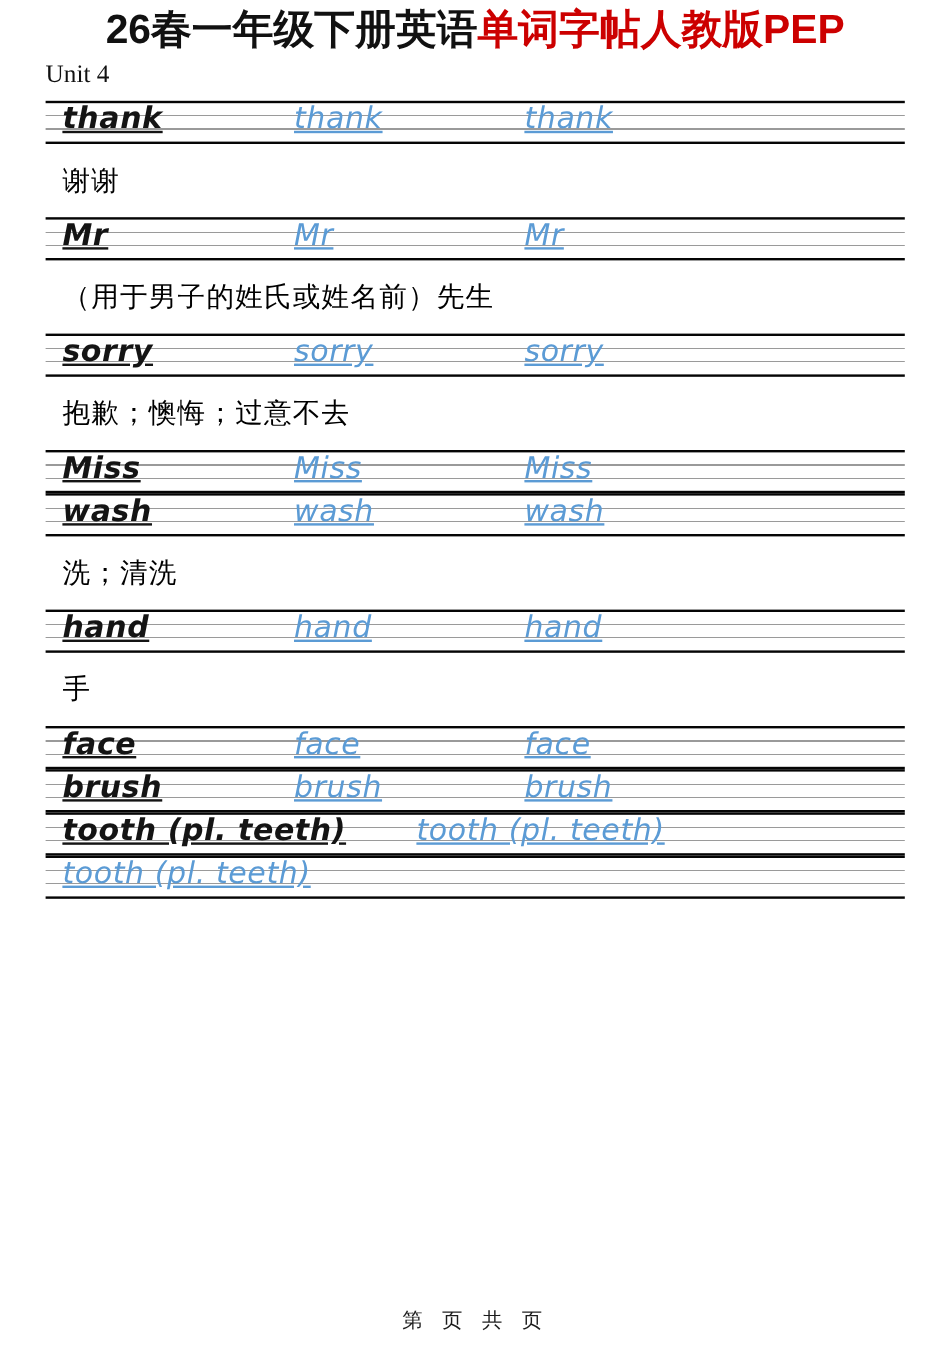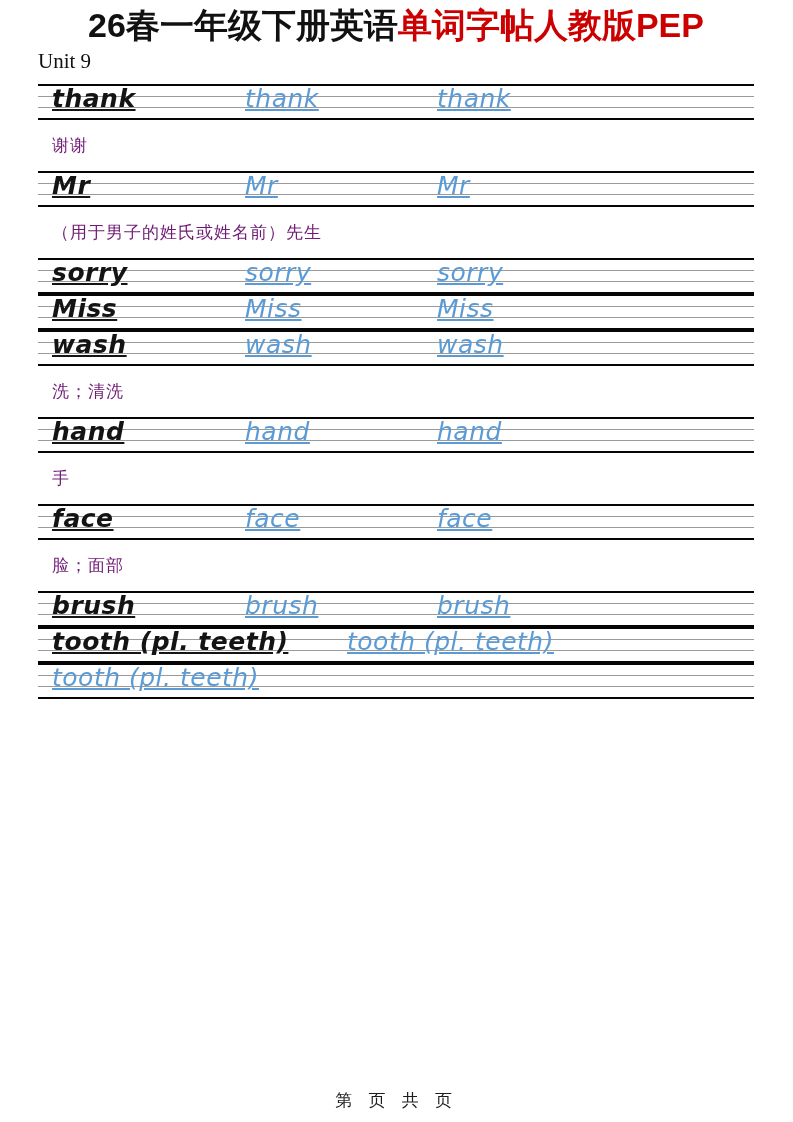--- a/index.html
+++ b/index.html
@@ -65,27 +65,27 @@
   }
   .word.black { color: #141414; font-weight: 600; }
   .word.blue  { color: var(--trace-blue); font-weight: 400; }
   .pos-0   { left: 14px;  }
   .pos-1   { left: 207px; }
   .pos-2   { left: 399px; }
   .pos-mid { left: 309px; }
 
   
   .meaning {
-    height: 51px;
+    height: 61px;
     display: flex;
     align-items: center;
     padding-left: 14px;
     font-family: "Liberation Serif", serif;
-    font-size: 17px;
-    color: #701a75;
+    font-size: 23px;
+    color: #000000;
     letter-spacing: 1px;
   }
 
   
   .page-footer {
     position: absolute;
     left: 0;
     right: 0;
     bottom: 10px;
     text-align: center;
@@ -97,21 +97,21 @@
 </style>
 </head>
 <body style="--trace-blue: #5B9BD5; --title-red: #CC0000;">
 
 <div class="page-inner">
 
   <div class="page-title">
     <span>26春一年级下册英语</span><span class="red">单词字帖人教版PEP</span>
   </div>
 
-  <div class="unit-label first">Unit 9</div>
+  <div class="unit-label first">Unit 4</div>
 
   <div>
     <div class="guide">
       <span class="word black pos-0">thank</span>
       <span class="word blue pos-1">thank</span>
       <span class="word blue pos-2">thank</span>
     </div>
     <div class="meaning">谢谢</div>
   </div>
 
@@ -123,20 +123,21 @@
     </div>
     <div class="meaning">（用于男子的姓氏或姓名前）先生</div>
   </div>
 
   <div>
     <div class="guide">
       <span class="word black pos-0">sorry</span>
       <span class="word blue pos-1">sorry</span>
       <span class="word blue pos-2">sorry</span>
     </div>
+    <div class="meaning">抱歉；懊悔；过意不去</div>
   </div>
 
   <div>
     <div class="guide">
       <span class="word black pos-0">Miss</span>
       <span class="word blue pos-1">Miss</span>
       <span class="word blue pos-2">Miss</span>
     </div>
   </div>
 
@@ -158,21 +159,20 @@
     </div>
     <div class="meaning">手</div>
   </div>
 
   <div>
     <div class="guide">
       <span class="word black pos-0">face</span>
       <span class="word blue pos-1">face</span>
       <span class="word blue pos-2">face</span>
     </div>
-    <div class="meaning">脸；面部</div>
   </div>
 
   <div>
     <div class="guide">
       <span class="word black pos-0">brush</span>
       <span class="word blue pos-1">brush</span>
       <span class="word blue pos-2">brush</span>
     </div>
   </div>
 

